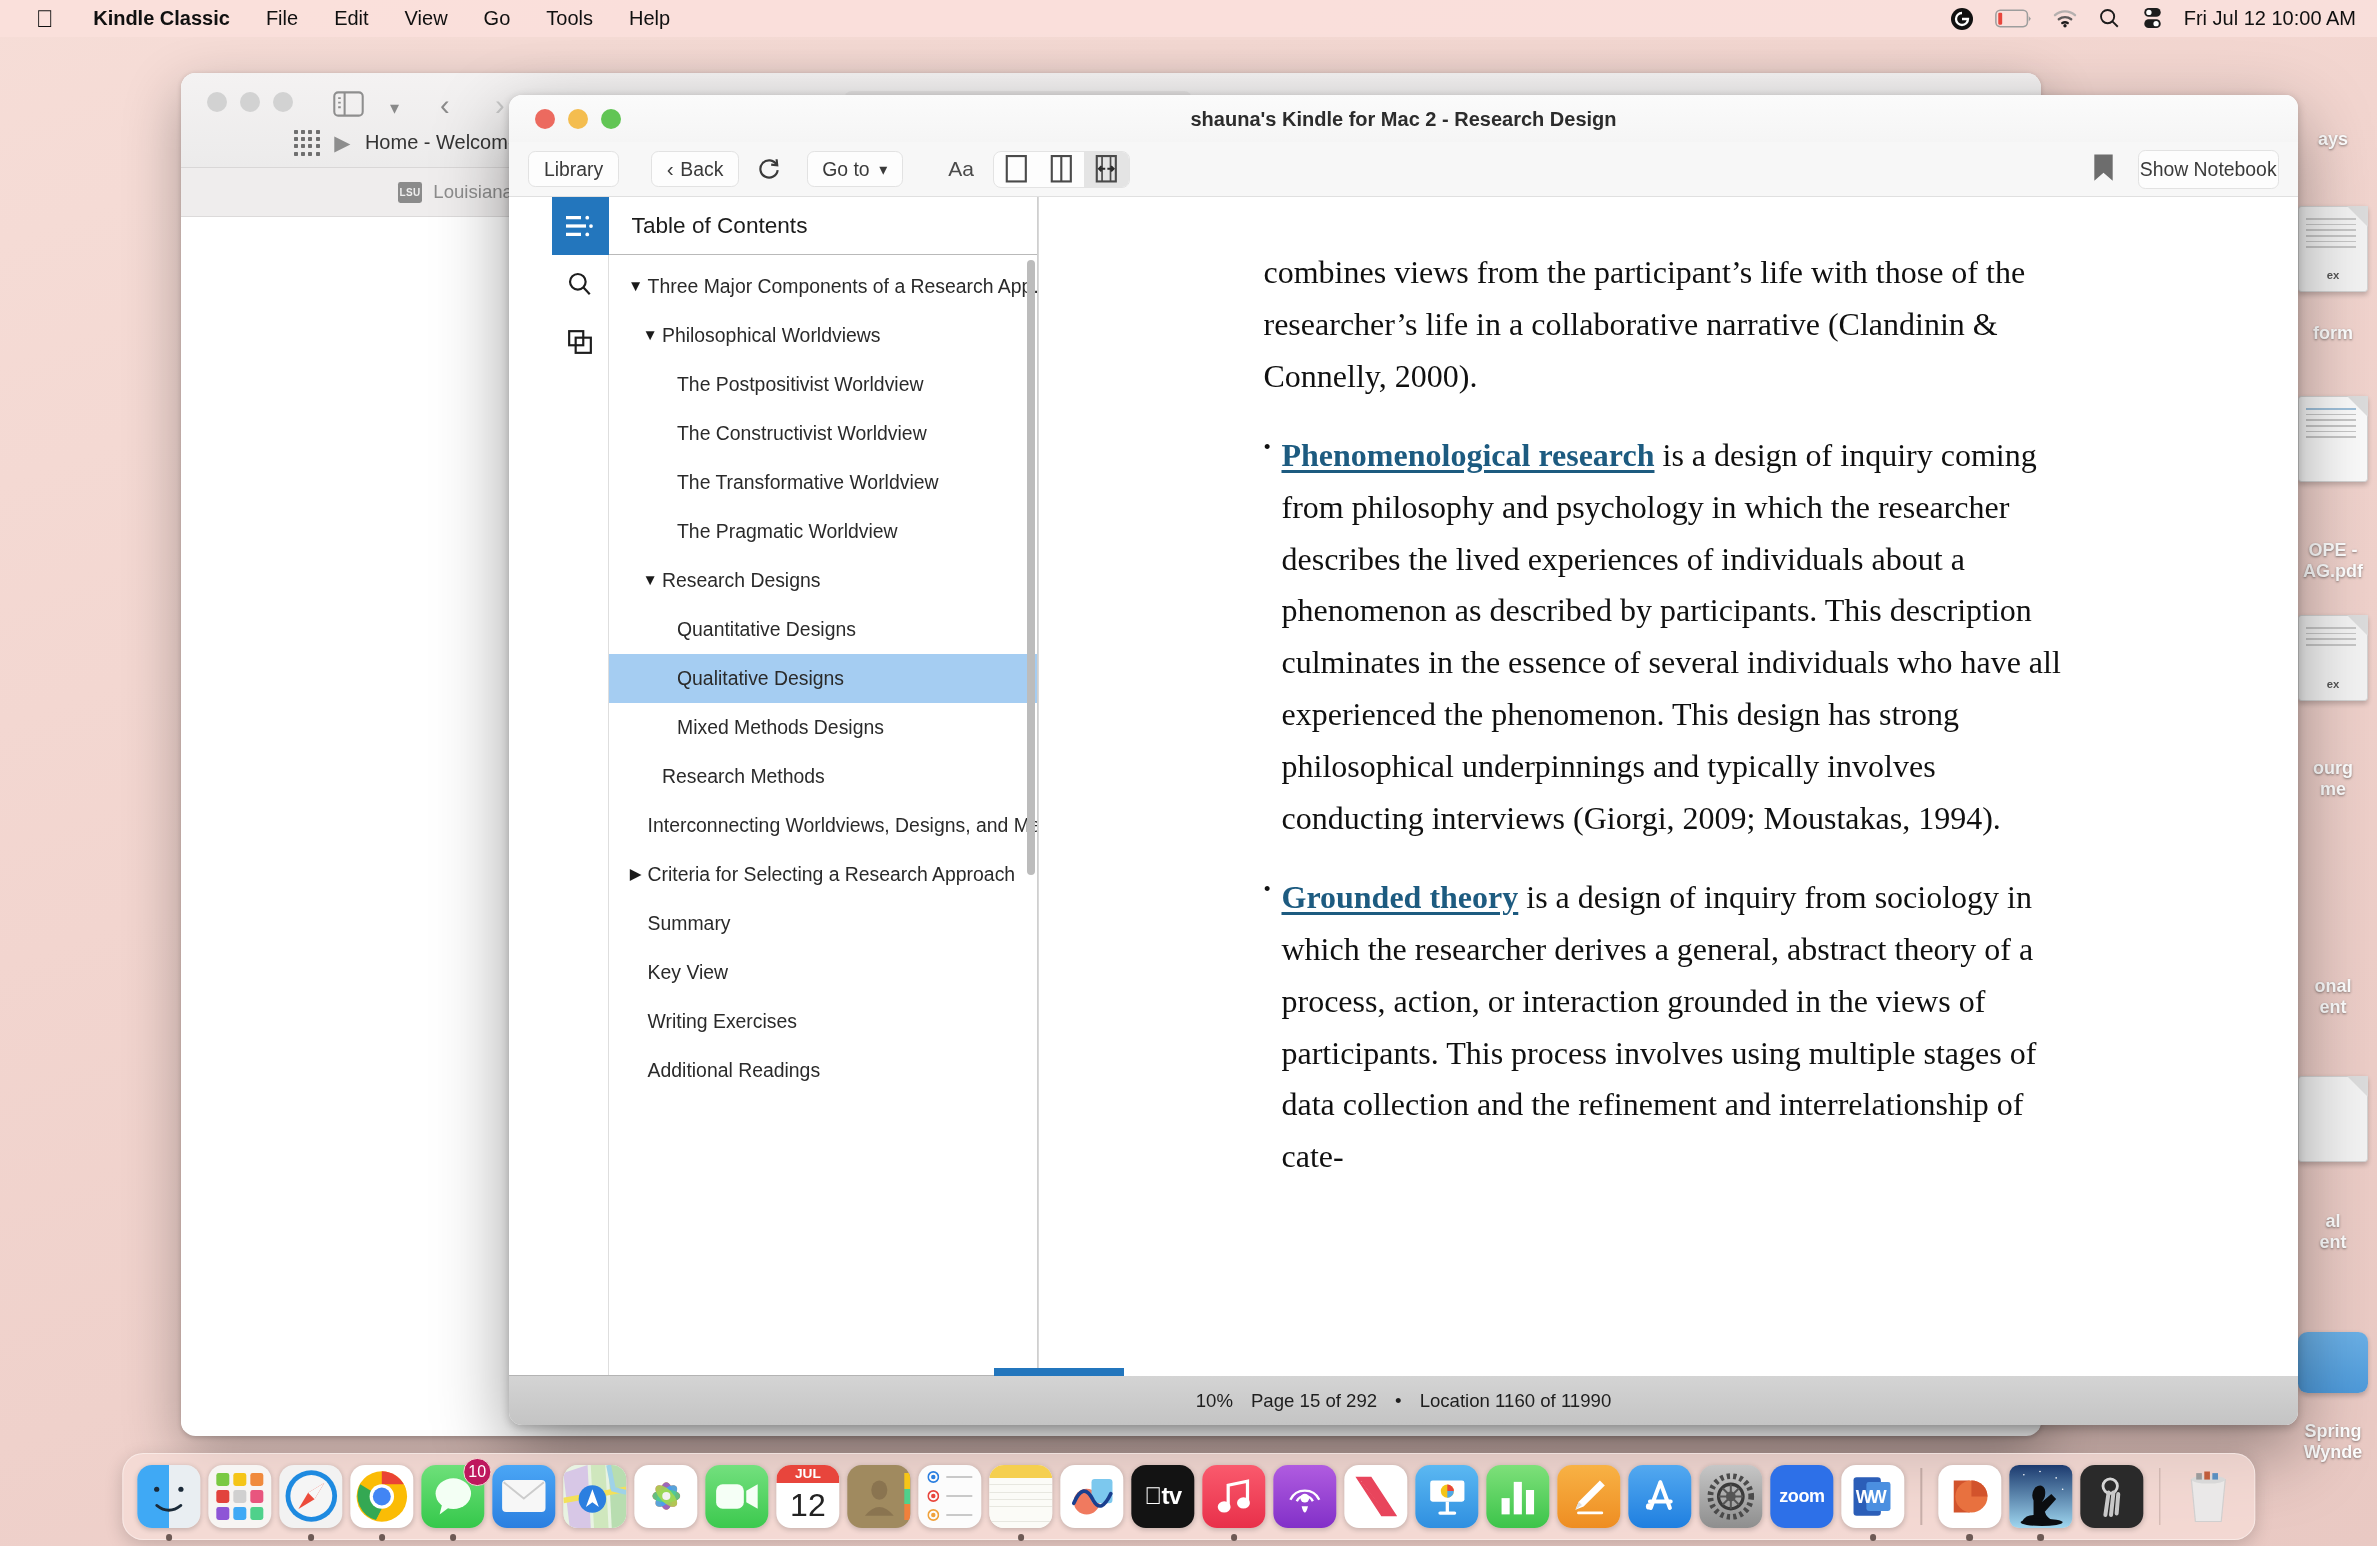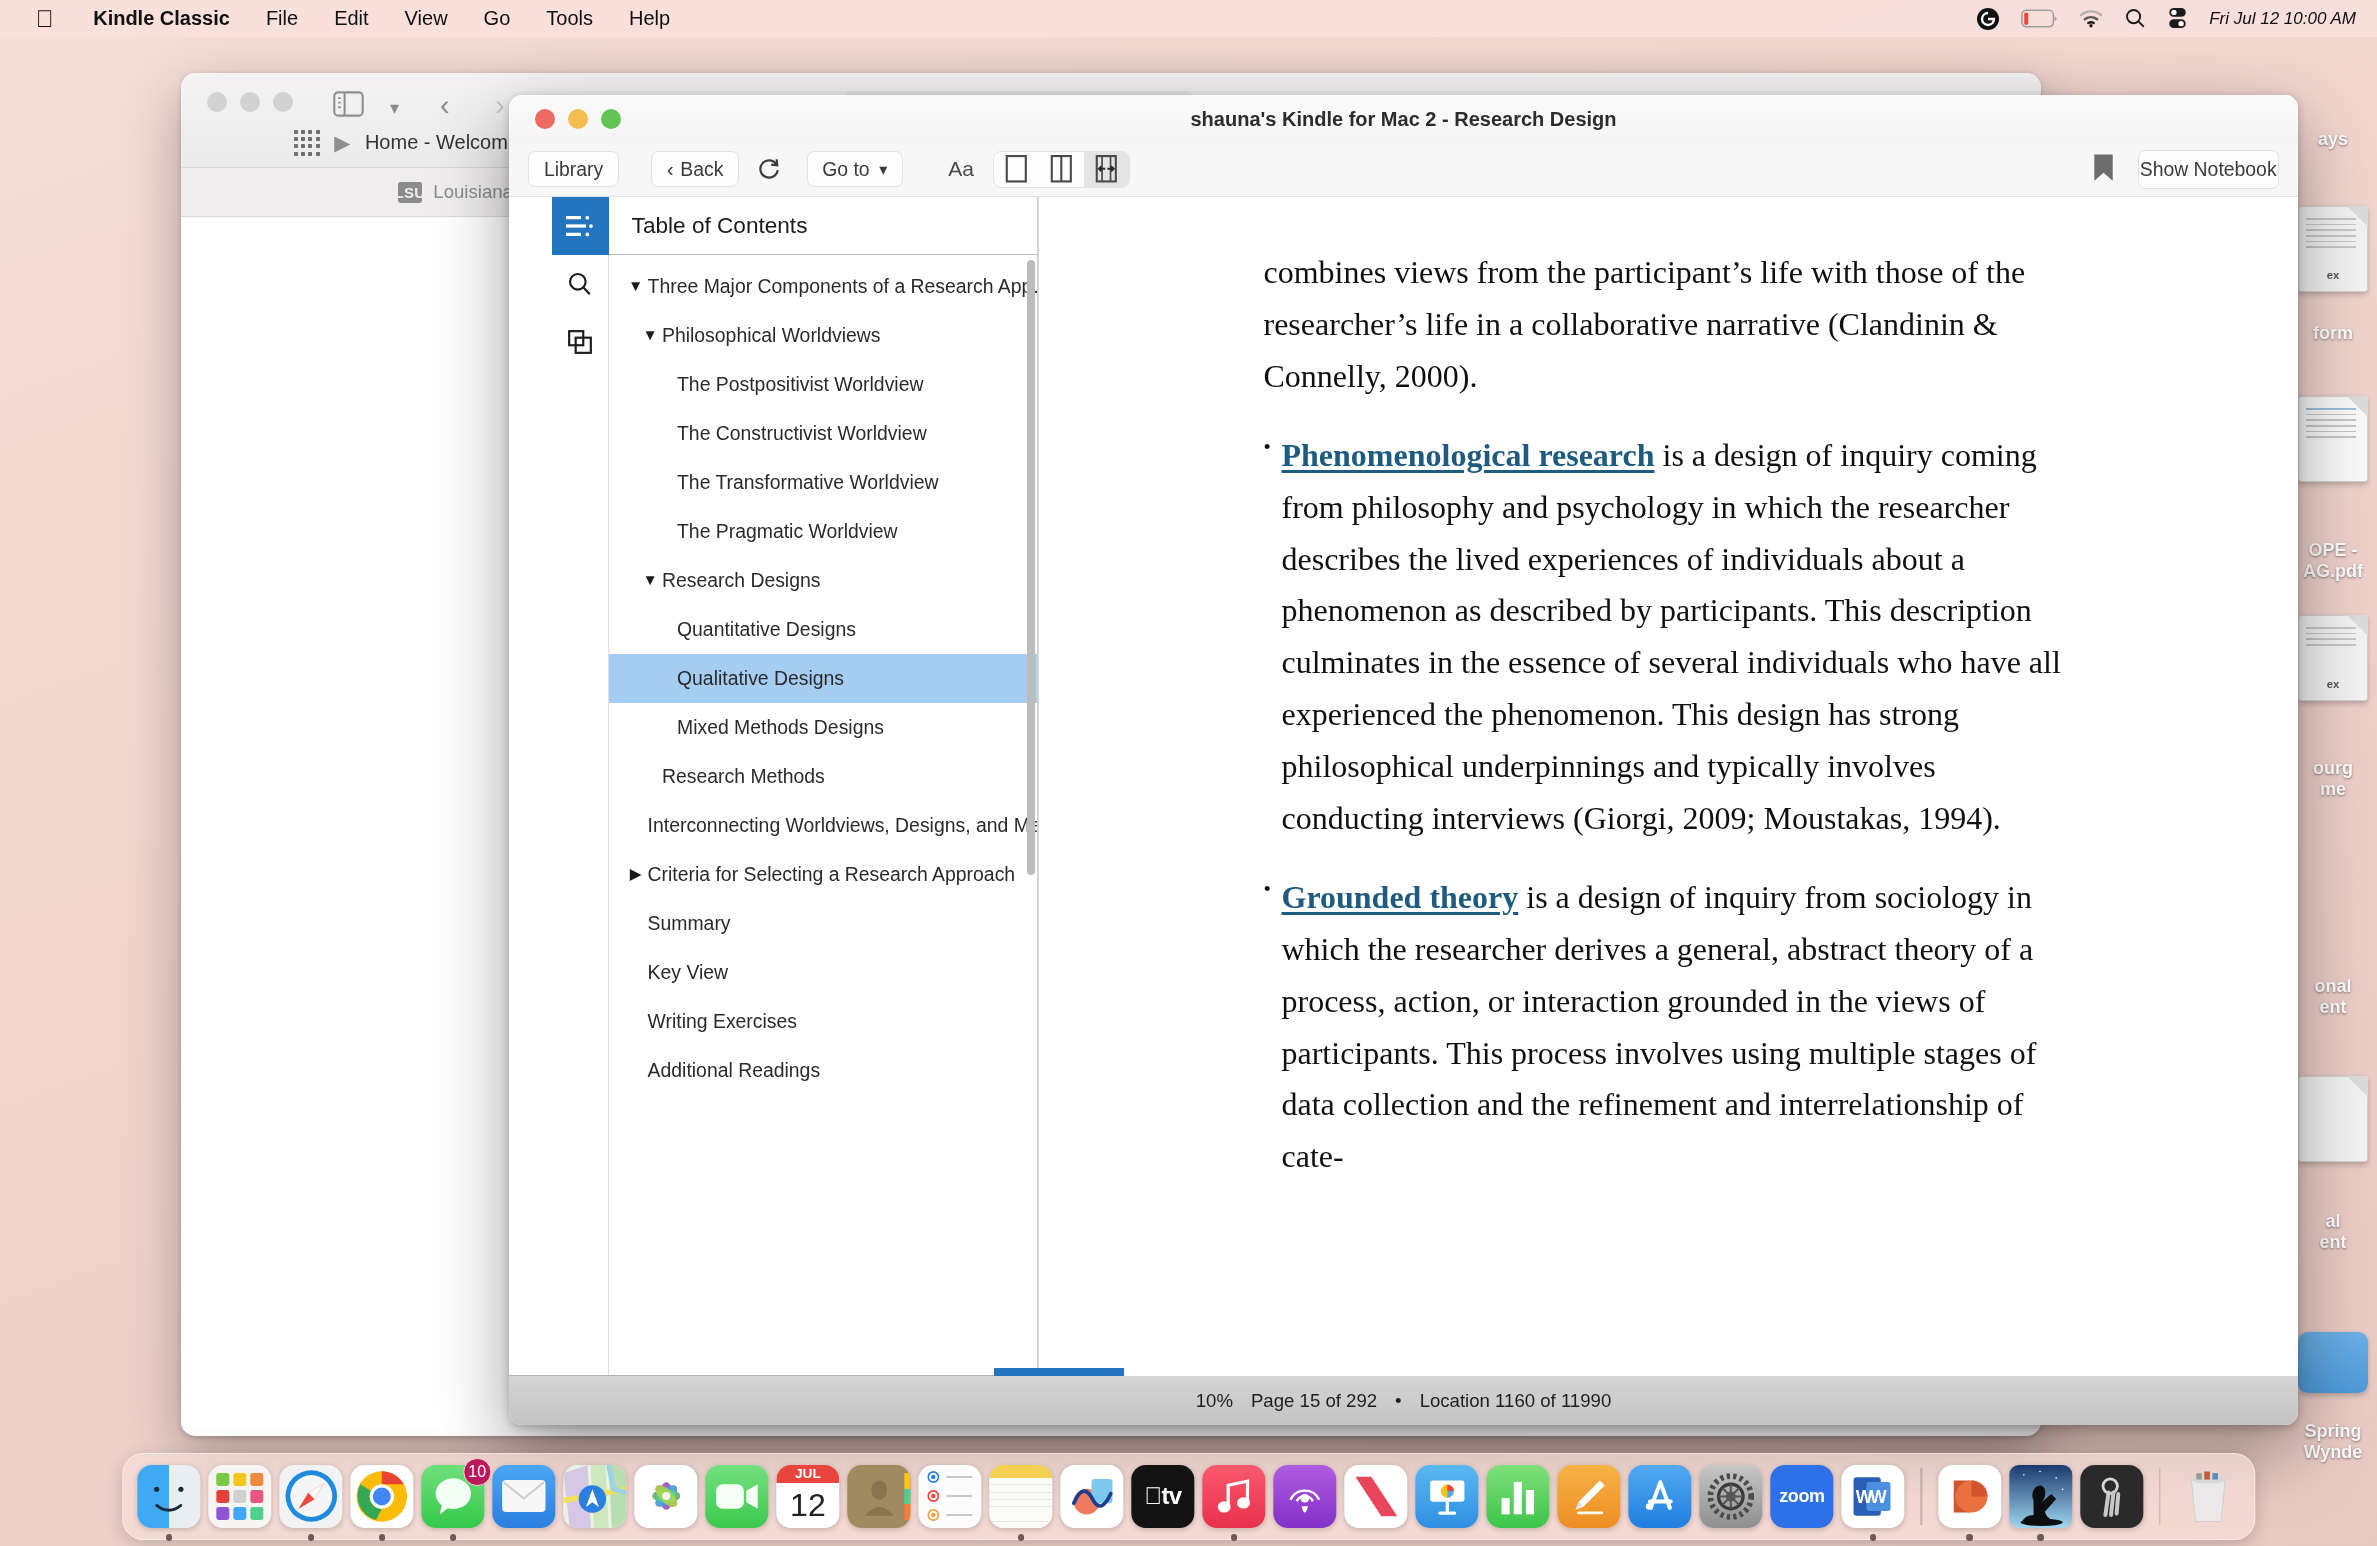--- a/index.html
+++ b/index.html
@@ -22,21 +22,21 @@
     z-index: 900;
   }
   #menubar .mb-left { display: flex; align-items: center; gap: 0px; padding-left: 18px; }
   #menubar .mb-item { padding: 0 18px; white-space: nowrap; }
   #menubar .mb-app { font-weight: bold; }
   #menubar .mb-right { margin-left: auto; display: flex; align-items: center; gap: 21px; padding-right: 21px; }
   .apple-logo { font-size: 24px; line-height: 1; margin-right: 3.2px; }
 
   .mb-icon { display: inline-flex; align-items: center; justify-content: center; }
 
-  .clock { font-size: 17px; letter-spacing: 0px; white-space: nowrap; font-style: italic; }
+  .clock { font-size: 20px; letter-spacing: 0px; white-space: nowrap; }
 
   
   #safari-window {
     position: absolute; left: 181px; top: 73px; width: 1860px; height: 1363px;
     background: #fdfdfd; border-radius: 14.6px;
     box-shadow: 0 21px 57px rgba(0,0,0,0.30), 0 1.6px 4.9px rgba(0,0,0,0.18);
     overflow: hidden;
     z-index: 100;
   }
   #safari-toolbar {
@@ -61,21 +61,21 @@
   .grid-dots { display:grid; grid-template-columns: repeat(4, 4px); grid-gap: 3.2px; }
   .grid-dots i { width: 4px; height: 4px; background: #6f6f6f; display:block; border-radius:0.8px; }
   .sb-playicon { color:#8d8d8d; font-size: 21px; }
   #safari-bookmarks {
     height: 49px; background: #efeded; border-bottom: 0.8px solid #dcdada;
     display: flex; align-items: center; padding-left: 217px; gap: 11.3px;
     font-size: 18.6px; color: #8c8c8c;
   }
   .lsu-badge {
     width: 24px; height: 21px; background: #8b8b8b; color: #efefef;
-    font-size: 15px; font-weight: bold; display:flex; align-items:center; justify-content:center;
+    font-size: 10px; font-weight: bold; display:flex; align-items:center; justify-content:center;
     border-radius: 2.4px; letter-spacing: 0.4px;
   }
   #safari-content { background: #ffffff; height: 1213px; }
   #safari-bluebtn {
     position: absolute; right: 16px; bottom: 186px; width: 97px; height: 63px;
     background: #2e8bd6; border-radius: 11.3px;
   }
 
   
   .desk-icon {

